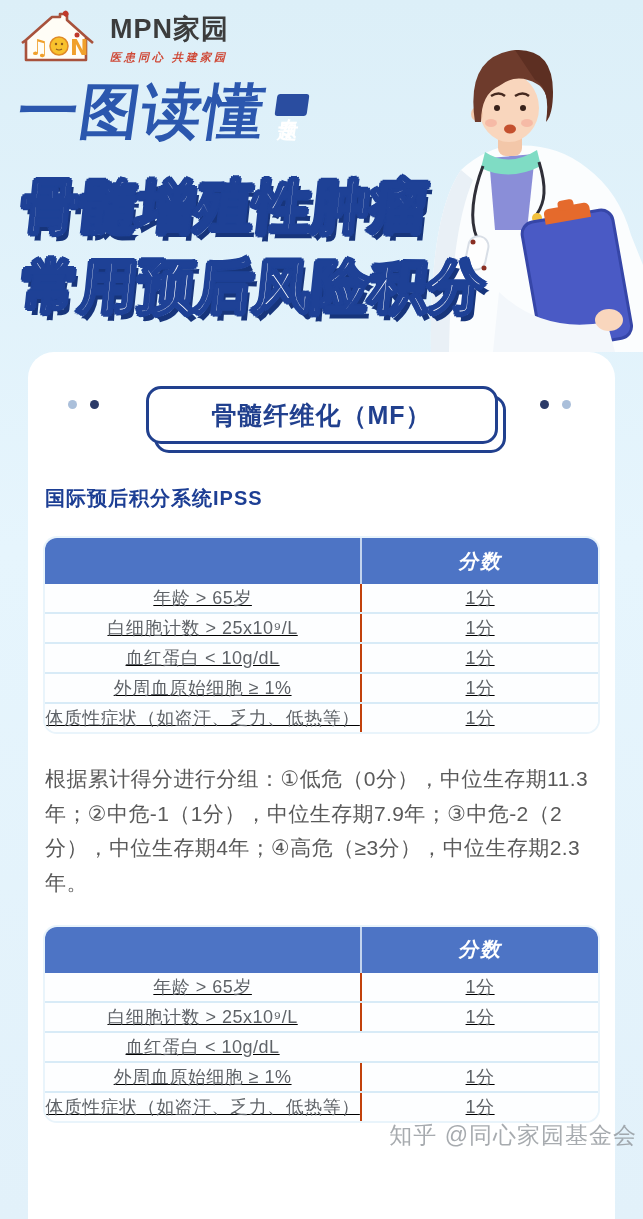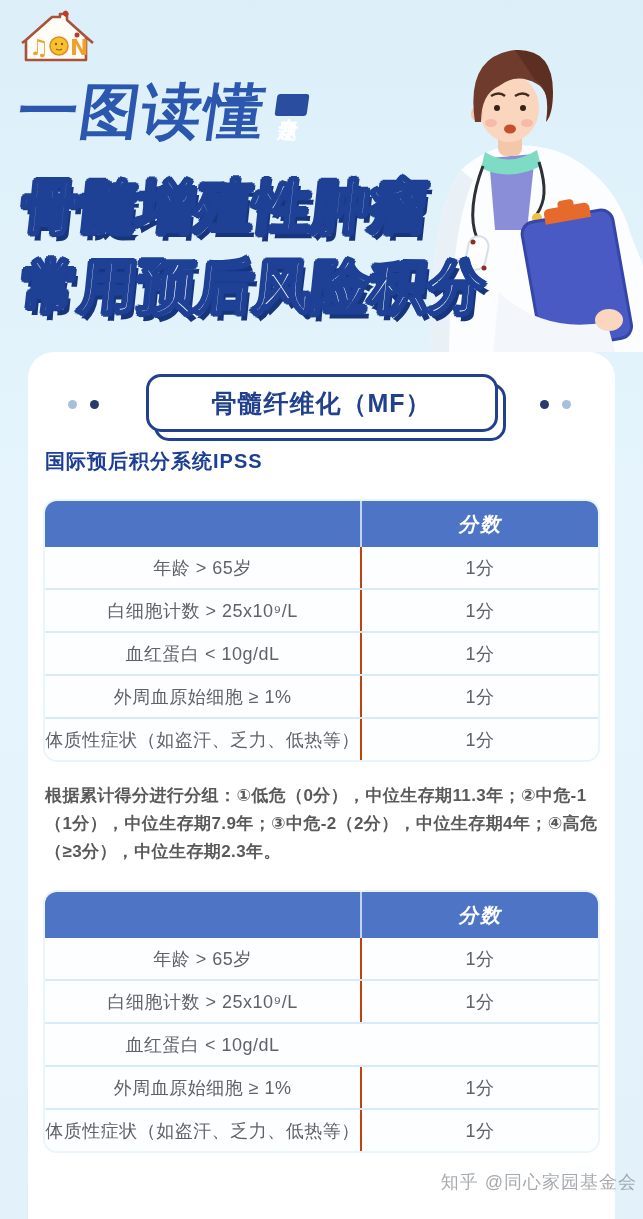--- a/index.html
+++ b/index.html
@@ -44,64 +44,68 @@
     position:absolute;left:28px;top:352px;width:587px;height:867px;
     background:#ffffff;border-radius:26px 26px 0 0;z-index:2;
     padding:0 17px;box-sizing:border-box;
   }
   .dot{position:absolute;width:9px;height:9px;border-radius:50%;}
   .dot-light{background:#aabfda;}
   .dot-dark{background:#2b3a68;}
   
   .mf-wrap{position:relative;width:352px;height:58px;margin:18px auto 0 auto;}
   .mf-back,.mf-front{
-    position:absolute;left:0;top:4px;width:100%;height:100%;
+    position:absolute;left:0;top:16px;width:100%;height:100%;
     background:#fff;border:3px solid #21408e;border-radius:15px;box-sizing:border-box;
   }
   .mf-back{transform:translate(8px,9px);}
   .mf-front{display:flex;align-items:center;justify-content:center;}
   .mf-label{font-size:25px;font-weight:900;color:#21408e;letter-spacing:1px;}
   
-  .sec-heading{margin-top:20px;font-size:20px;font-weight:900;color:#1c3e94;letter-spacing:1px;}
+  .sec-heading{margin-top:57px;font-size:20px;font-weight:900;color:#1c3e94;letter-spacing:1px;}
   .tbl{margin-top:26px;border-radius:12px;overflow:hidden;box-shadow:0 0 0 2px #e9f4fb;}
   .tbl-head{display:flex;height:46px;background:#4d74c5;}
-  .tbl-row{display:flex;height:41px;background:#fdfeff;border-top:2px solid #d8ebf7;}
+  .tbl-row{display:flex;height:28px;background:#fdfeff;border-top:2px solid #d8ebf7;text-decoration:underline;}
   .c1{width:57%;display:flex;align-items:center;justify-content:center;box-sizing:border-box;}
   .c2{width:43%;display:flex;align-items:center;justify-content:center;box-sizing:border-box;}
   .tbl-head .c2{border-left:2px solid #c3d4ee;}
   .tbl-row .c2{border-left:2px solid #c2410c;}
   .score-hdr{color:#fff;font-size:20px;font-weight:900;font-style:italic;letter-spacing:2px;}
   .cell-txt{font-size:18px;color:#5f6368;letter-spacing:0.5px;}
   .note{
-    margin-top:22px;font-size:17px;color:#595959;line-height:1.65;letter-spacing:0.4px;font-weight:bold;
+    margin-top:30px;font-size:21px;color:#595959;line-height:1.65;letter-spacing:0.4px;
   }
   .sec2-heading{margin-top:34px;}
   
   .watermark{
-    position:absolute;right:6px;top:1170px;z-index:9;
-    font-size:18px;color:#8f9499;opacity:0.78;letter-spacing:1px;white-space:nowrap;
+    position:absolute;right:6px;top:1120px;z-index:9;
+    font-size:23px;color:#8f9499;opacity:0.78;letter-spacing:1px;white-space:nowrap;
   }
 </style>
 </head>
 <body>
 
 <div class="hdr">
   <span>
     <svg width="80" height="56" viewBox="0 0 80 56">
       <path d="M6 32 L32 9 L40 9 L40 6 L47 6 L47 12 L66 29 L66 52 L6 52 Z M6 32 L2 35 M66 29 L73 35" fill="#fffdf6" stroke="#a8523c" stroke-width="2.6" stroke-linejoin="round"></path>
       <path d="M43 4 q3 -3 5 0 q2 3 -2 5 q-4 -2 -3 -5 Z" fill="#c0392b"></path>
       <text x="9" y="47" font-size="22" font-weight="bold" fill="#f0a02c" font-family="'DejaVu Sans',sans-serif">♫</text>
       <circle cx="39" cy="38" r="9" fill="#f8c22d" stroke="#e08a26" stroke-width="1.5"></circle>
       <circle cx="36" cy="36" r="1.2" fill="#8a5a1e"></circle>
         <circle cx="42" cy="36" r="1.2" fill="#8a5a1e"></circle>
       <path d="M36 41 q3 2 6 0" stroke="#8a5a1e" stroke-width="1.2" fill="none"></path>
       <text x="50" y="47" font-size="22" font-weight="bold" fill="#f0a02c" font-family="'DejaVu Sans',sans-serif">N</text>
       <circle cx="57" cy="27" r="2.5" fill="#c0392b"></circle>
     </svg>
   </span>
+  <div class="brand-txt">
+    <span class="brand-name">MPN家园</span>
+    <span class="brand-tag">医患同心 共建家园</span>
+  </div>
 </div>
 
 <div class="hero">
   <span class="doctor">
     <svg width="240" height="322" viewBox="0 0 240 322">
 
       <path d="M28 322 Q26 186 58 140 Q82 118 108 116 Q152 112 184 138 Q216 162 228 205 L240 235 L240 322 Z" fill="#fbfdfe"></path>
       <path d="M28 322 Q26 186 58 140 L70 150 Q48 200 46 322 Z" fill="#e9f0f6"></path>
 
       <path d="M86 128 L132 124 L124 200 L92 200 Z" fill="#8a8ed8"></path>

